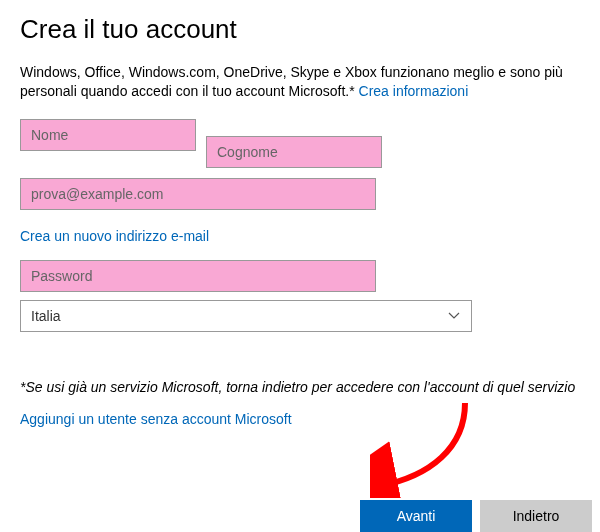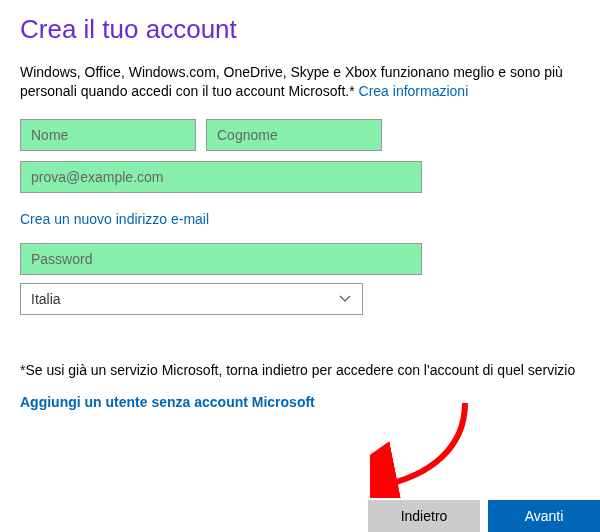--- a/index.html
+++ b/index.html
@@ -11,60 +11,60 @@
     background: #fff;
     width: 600px;
     height: 532px;
     padding: 14px 20px 0 20px;
     position: relative;
   }
   h1 {
     font-weight: 300;
     font-size: 26px;
     margin: 0 0 18px 0;
-    color: #6d28d9;
+    color: #000000;
   }
   .intro {
     margin: 0 0 18px 0;
     line-height: 1.35;
   }
   .link {
     color: #0067b8;
     cursor: pointer;
   }
   .row { display: flex; gap: 10px; margin-bottom: 10px; }
   input[type=text], input[type=password] {
     height: 32px;
     border: 1px solid #999;
     padding: 0 10px;
     font-size: 14px;
     font-family: inherit;
     color: #555;
-    background: #86efac;
+    background: #f9a8d4;
     outline: none;
   }
   input::placeholder { color: #666; }
   .w-first { width: 176px; }
-  .w-last  { width: 176px; }
-  .w-full  { width: 402px; display:block; }
+  .w-last  { width: 176px; margin-top: 17px; }
+  .w-full  { width: 356px; display:block; }
   .select {
-    width: 343px; height: 32px;
+    width: 452px; height: 32px;
     border: 1px solid #999;
     display: flex; align-items: center; justify-content: space-between;
     padding: 0 10px;
     cursor: pointer;
     margin-bottom: 10px;
   }
   .select .val { color: #333; }
   .select .chev svg { display:block; }
   .mt6 { margin-top: 18px; }
   .mb16 { margin-bottom: 16px; }
   .smallgap { margin-bottom: 8px; }
-  .footnote { margin-top: 46px; line-height: 1.35; }
-  .addlink { margin-top: 10px; font-weight: bold; }
+  .footnote { margin-top: 46px; line-height: 1.35; font-style: italic; }
+  .addlink { margin-top: 10px; }
   .footer {
     position: absolute;
     right: 0;
     bottom: 0;
     display: flex;
   }
   .btn {
     width: 112px; height: 32px;
     border: none;
     font-family: inherit;
@@ -116,15 +116,15 @@
 <svg class="arrow" width="120" height="100">
   <defs>
     <marker id="ah" markerWidth="16" markerHeight="14" refX="3" refY="7" orient="auto">
       <polygon points="0,0 16,7 0,14" fill="#ff0000"></polygon>
     </marker>
   </defs>
   <path d="M95,5 C95,50 60,78 10,88" fill="none" stroke="#ff0000" stroke-width="6" marker-end="url(#ah)"></path>
 </svg>
 
 <div class="footer">
+  <button class="btn btn-primary">Avanti</button>
   <button class="btn btn-secondary">Indietro</button>
-  <button class="btn btn-primary">Avanti</button>
 </div>
 
 </body></html>

